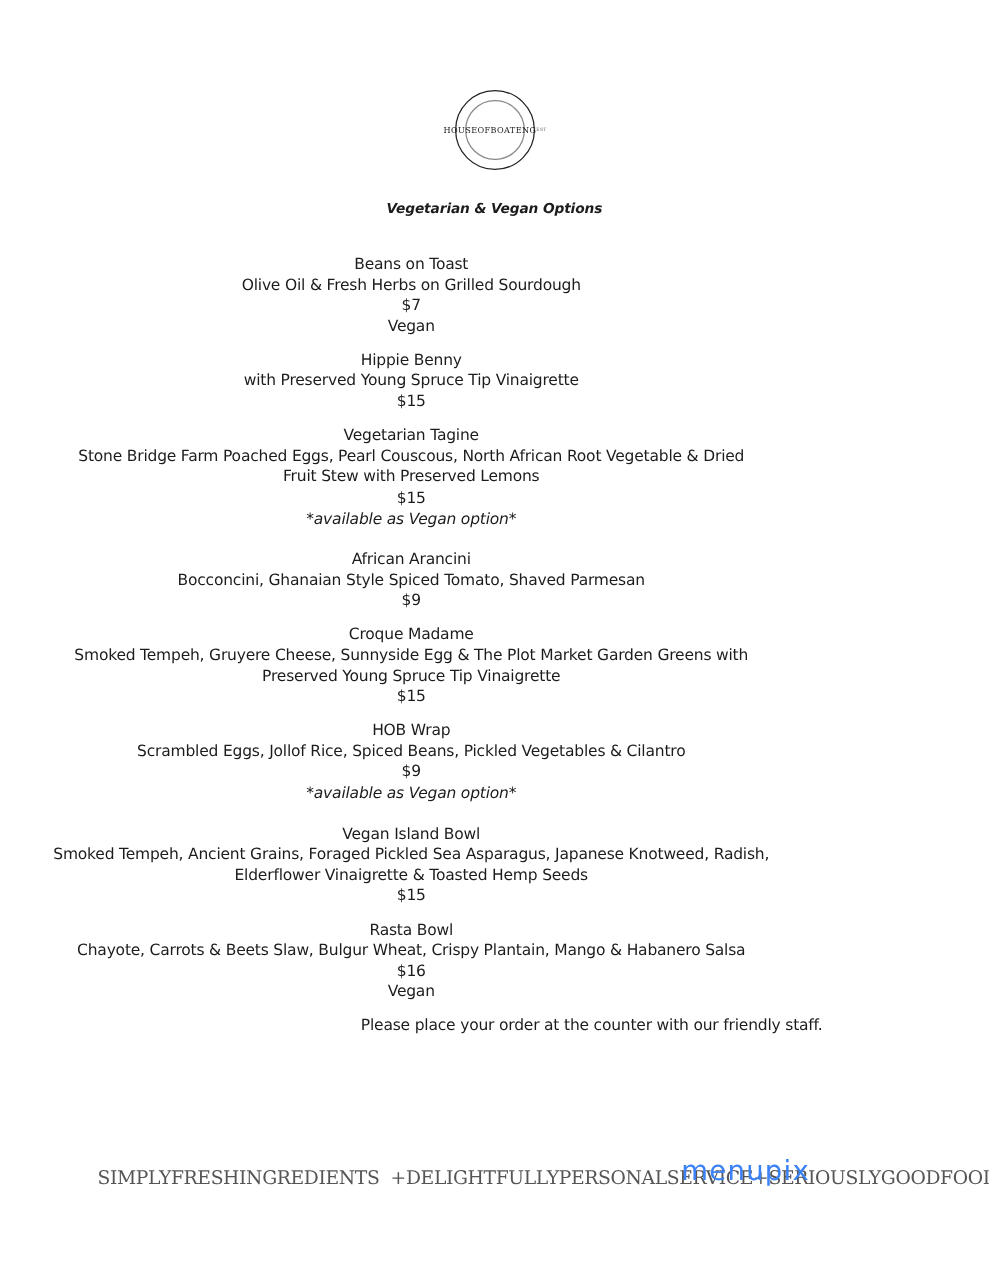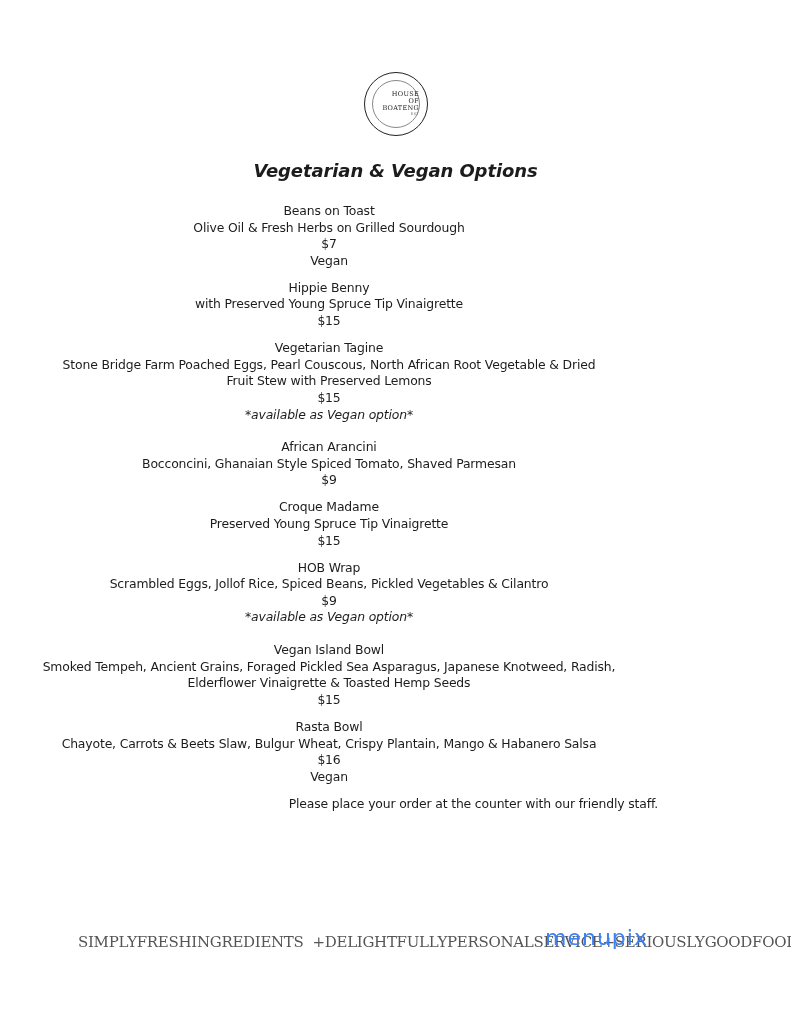--- a/index.html
+++ b/index.html
@@ -8,28 +8,28 @@
       position: relative; overflow: hidden;
       font-family: "DejaVu Sans", sans-serif; color: #1c1c1c;
     }
     .logo {
       position: absolute; left: 364px; top: 72px; width: 64px; height: 64px;
       border-radius: 50%; border: 1.5px solid #222; box-sizing: border-box;
       display: flex; align-items: center; justify-content: center;
     }
     .logo-inner {
       width: 46px; height: 46px; border-radius: 50%; border: 1px solid #888;
-      display: flex; flex-direction: column; align-items: flex-end; justify-content: center;
+      display: flex; flex-direction: row; align-items: center; justify-content: center;
       font-family: "DejaVu Serif", serif; font-size: 6.5px; line-height: 7px; color: #222;
       letter-spacing: 0.3px; text-align: center;
     }
     .logo-inner .est { font-size: 3.5px; line-height: 5px; color: #666; }
     .title {
       position: absolute; left: 0; width: 791px; top: 160px; text-align: center;
-      font-weight: bold; font-style: italic; font-size: 18px; letter-spacing: -0.1px;
+      font-weight: bold; font-style: italic; font-size: 11px; letter-spacing: -0.1px;
     }
     .menu {
       position: absolute; left: 0; width: 658px; top: 203px; text-align: center;
       font-size: 12.4px; line-height: 16.6px; letter-spacing: -0.15px;
     }
     .item { margin-bottom: 10.5px; }
     .item div { white-space: nowrap; }
     .note { font-style: italic; }
     .item.has-note { margin-bottom: 16px; }
     .closing { margin-top: 0px; text-align: right; }
@@ -77,20 +77,21 @@
       <div>$15</div>
       <div class="note">*available as Vegan option*</div>
     </div>
     <div class="item">
       <div>African Arancini</div>
       <div>Bocconcini, Ghanaian Style Spiced Tomato, Shaved Parmesan</div>
       <div>$9</div>
     </div>
     <div class="item">
       <div>Croque Madame</div>
+      <div>Smoked Tempeh, Gruyere Cheese, Sunnyside Egg &amp; The Plot Market Garden Greens with</div>
       <div>Preserved Young Spruce Tip Vinaigrette</div>
       <div>$15</div>
     </div>
     <div class="item has-note">
       <div>HOB Wrap</div>
       <div>Scrambled Eggs, Jollof Rice, Spiced Beans, Pickled Vegetables &amp; Cilantro</div>
       <div>$9</div>
       <div class="note">*available as Vegan option*</div>
     </div>
     <div class="item">

